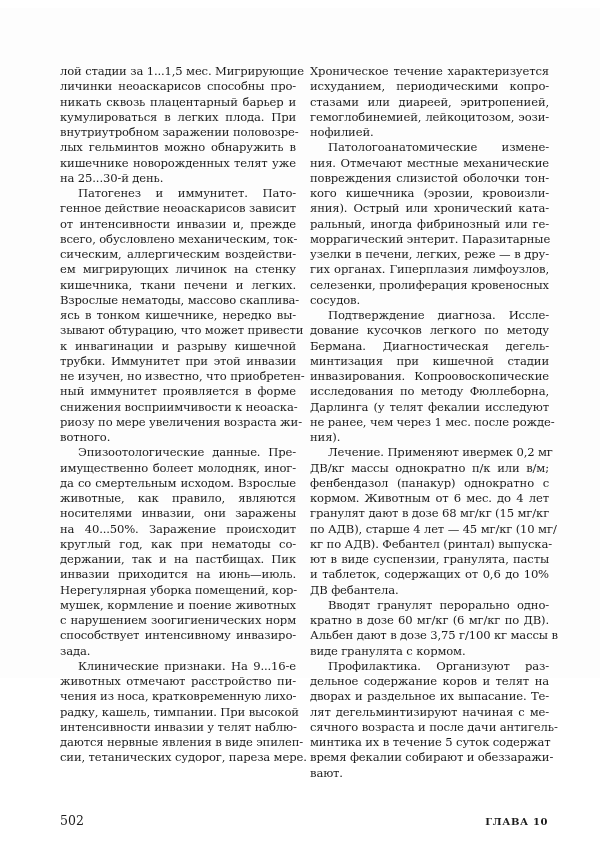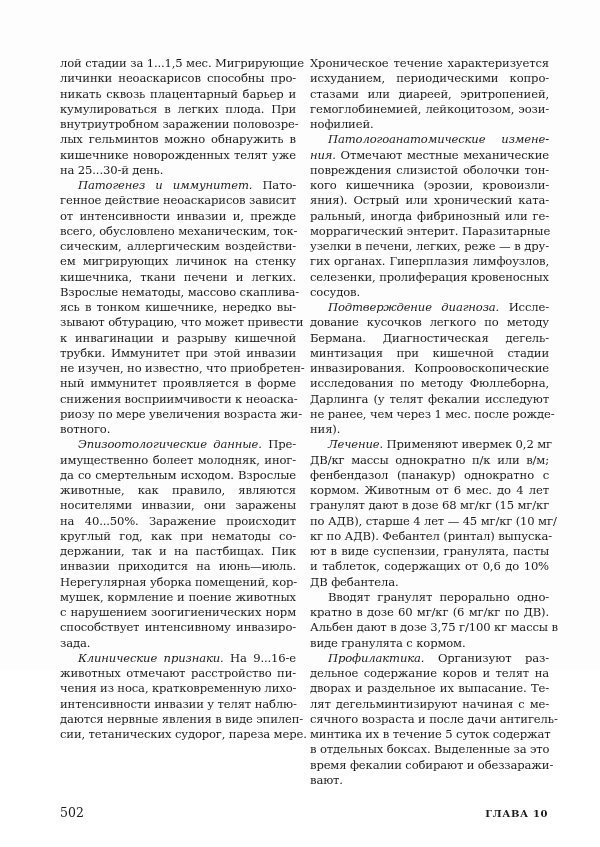--- a/index.html
+++ b/index.html
@@ -1,35 +1,35 @@
 <!DOCTYPE html>
 <html><head>
 <meta charset="utf-8">
 <style>
   html, body { margin:0; padding:0; background:#ffffff; }
   body { width:600px; height:847px; position:relative; overflow:hidden; }
-  .page { position:absolute; left:0; top:0; width:600px; height:670px; background:#fdfdfd; }
+  .page { position:absolute; left:0; top:8px; width:600px; height:670px; background:#fdfdfd; }
   .col { position:absolute; top:56px; }
   .col.left { left:60px; width:236px; }
   .col.right { left:310px; width:239px; }
   .line {
     display:block;
     font-family:"DejaVu Serif", "Liberation Serif", serif;
     font-size:11.6px;
     line-height:15.25px;
     height:15.25px;
     color:#1c1c1c;
     white-space:nowrap;
     text-align:justify;
     text-align-last:justify;
     letter-spacing:-0.15px;
   }
   .line.last { text-align-last:left; }
   .line.indent { padding-left:18px; }
-  .line .it { font-style:italic; }
+  .line .it { }
   .folio {
     position:absolute; top:793px;
     font-family:"DejaVu Serif", "Liberation Serif", serif;
     color:#1c1c1c;
     margin-top:12px;
   }
   .folio.num { left:60px; font-size:12.5px; }
   .folio.chap { right:52px; font-size:10px; font-weight:bold; letter-spacing:0.6px; top:796px; }
 </style>
 </head>
@@ -72,20 +72,21 @@
       <div class="line">держании, так и на пастбищах. Пик</div>
       <div class="line">инвазии приходится на июнь—июль.</div>
       <div class="line">Нерегулярная уборка помещений, кор-</div>
       <div class="line">мушек, кормление и поение животных</div>
       <div class="line">с нарушением зоогигиенических норм</div>
       <div class="line">способствует интенсивному инвазиро-</div>
       <div class="line last">зада.</div>
       <div class="line indent"><span class="it">Клинические признаки.</span><span> На 9...16-е</span></div>
       <div class="line">животных отмечают расстройство пи-</div>
       <div class="line">чения из носа, кратковременную лихо-</div>
+      <div class="line">радку, кашель, тимпании. При высокой</div>
       <div class="line">интенсивности инвазии у телят наблю-</div>
       <div class="line">даются нервные явления в виде эпилеп-</div>
       <div class="line last">сии, тетанических судорог, пареза мере.</div>
     </div>
   <div class="col right" id="col-right">
       <div class="line">Хроническое течение характеризуется</div>
       <div class="line">исхуданием, периодическими копро-</div>
       <div class="line">стазами или диареей, эритропенией,</div>
       <div class="line">гемоглобинемией, лейкоцитозом, эози-</div>
       <div class="line last">нофилией.</div>
@@ -122,19 +123,18 @@
       <div class="line indent">Вводят гранулят перорально одно-</div>
       <div class="line">кратно в дозе 60 мг/кг (6 мг/кг по ДВ).</div>
       <div class="line">Альбен дают в дозе 3,75 г/100 кг массы в</div>
       <div class="line last">виде гранулята с кормом.</div>
       <div class="line indent"><span class="it">Профилактика.</span><span> Организуют раз-</span></div>
       <div class="line">дельное содержание коров и телят на</div>
       <div class="line">дворах и раздельное их выпасание. Те-</div>
       <div class="line">лят дегельминтизируют начиная с ме-</div>
       <div class="line">сячного возраста и после дачи антигель-</div>
       <div class="line">минтика их в течение 5 суток содержат</div>
-      <div class="line">в отдельных боксах. Выделенные за это</div>
       <div class="line">время фекалии собирают и обеззаражи-</div>
       <div class="line last">вают.</div>
     </div>
   <div class="folio num">502</div>
   <div class="folio chap">ГЛАВА 10</div>
 </div>
 
 </body></html>

